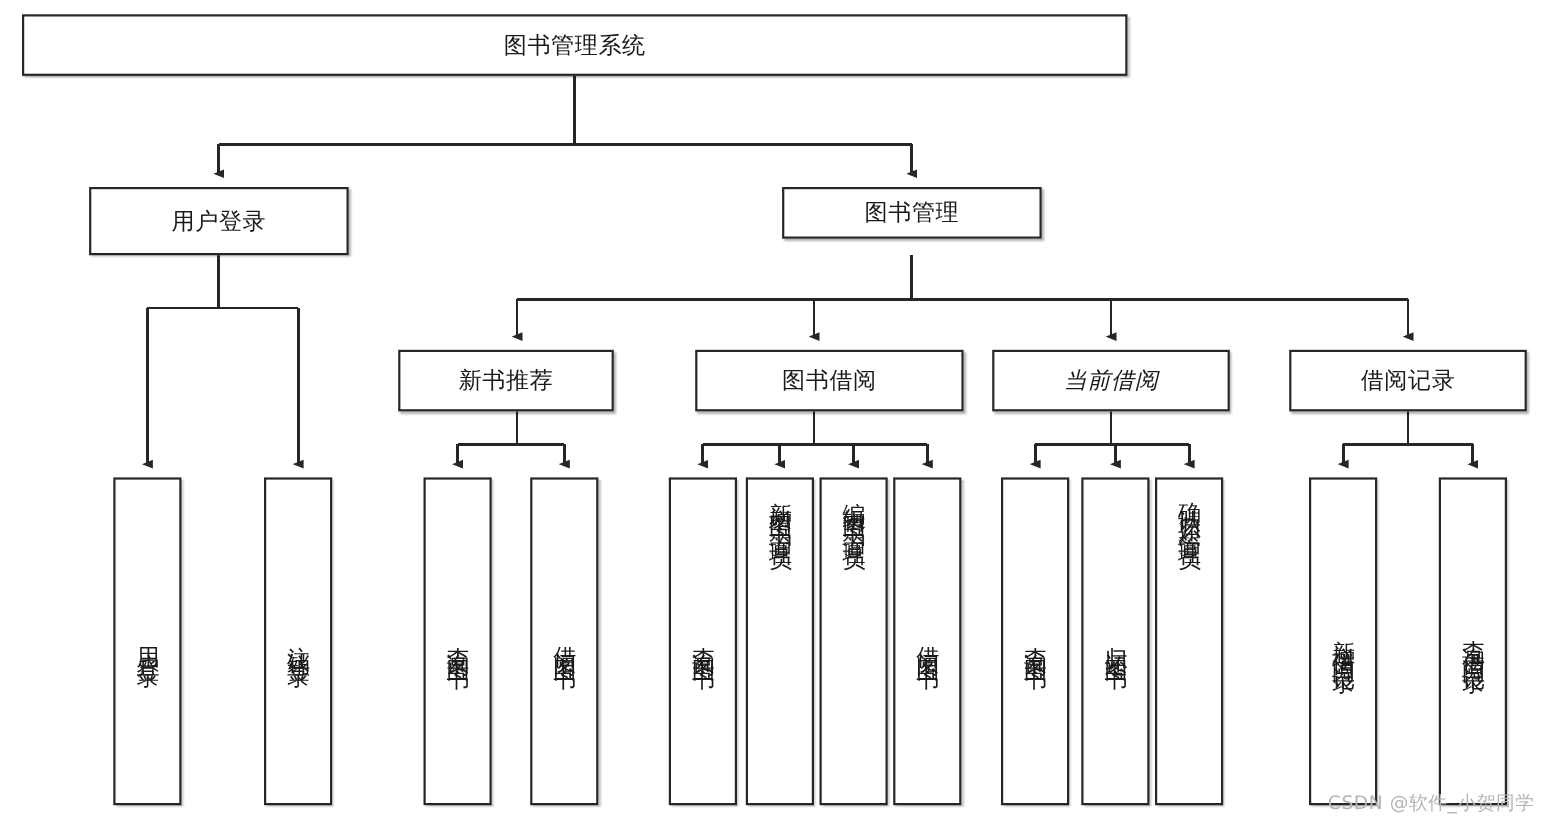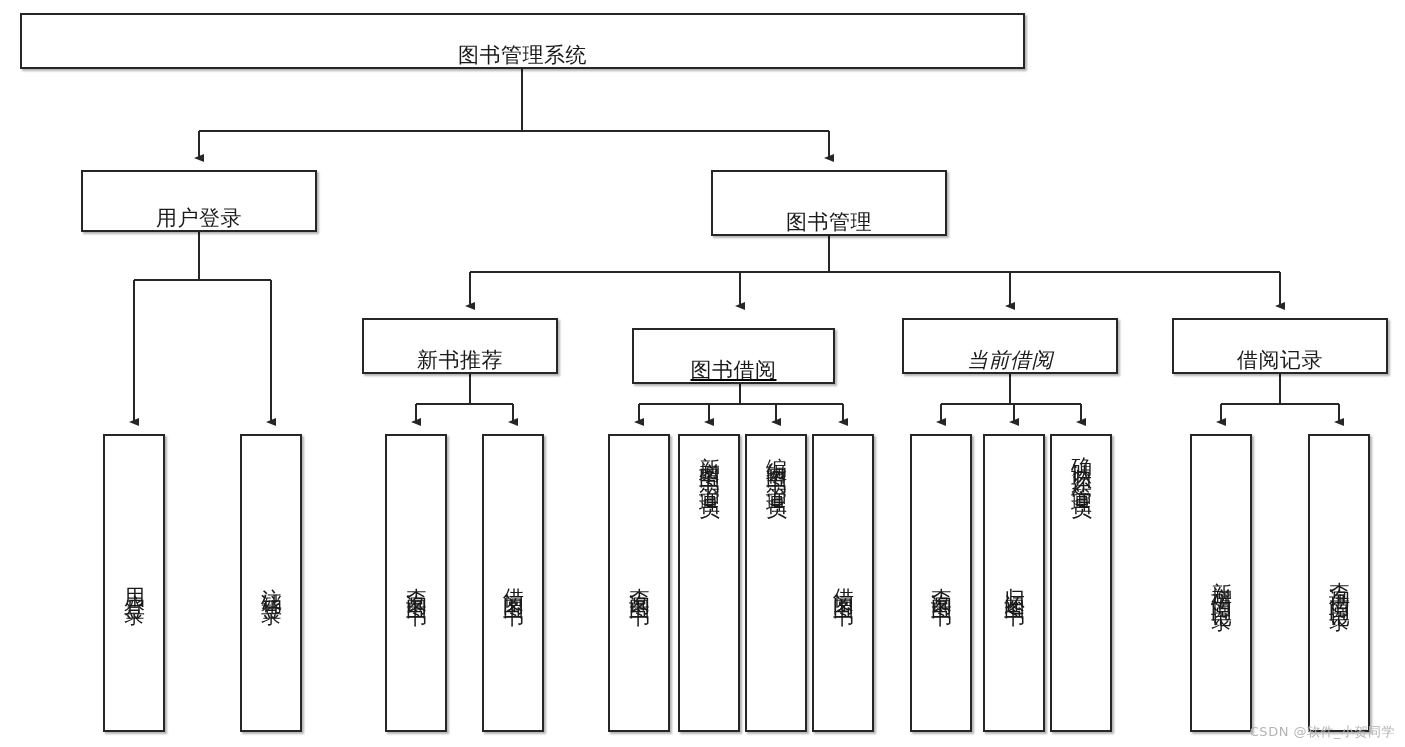--- a/index.html
+++ b/index.html
@@ -27,21 +27,21 @@
     width: 1405px;
     height: 747px;
   }
   .node {
     position: absolute;
     box-sizing: border-box;
     background: #ffffff;
     border: 2px solid #262626;
     box-shadow: 2px 2px 2px rgba(0,0,0,0.30);
     display: flex;
-    align-items: flex-end;
+    align-items: center;
     justify-content: center;
     z-index: 3;
   }
   .node-label {
     font-size: 21px;
     color: #1a1a1a;
     line-height: 1.15;
     white-space: nowrap;
     letter-spacing: 0.5px;
   }
@@ -64,21 +64,21 @@
     margin-bottom: auto;
   }
   .node.leaf.center {
     align-items: center;
     padding-top: 0;
   }
   .watermark {
     position: absolute;
     right: 10px;
     bottom: 6px;
-    font-size: 13px;
+    font-size: 17px;
     color: #b4b4b4;
     letter-spacing: 0.5px;
     z-index: 5;
     white-space: nowrap;
     font-family: "DejaVu Sans", "Liberation Sans", sans-serif;
   }
 </style>
 </head>
 <body>
 
@@ -134,28 +134,28 @@
     </g>
   </svg>
 
   <div class="node" id="node-root" style="left: 20px; top: 13px; width: 1005px; height: 56px;">
     <span class="node-label">图书管理系统</span>
   </div>
 
   <div class="node" id="node-l2-0" style="left: 81px; top: 170px; width: 236px; height: 62px;">
     <span class="node-label">用户登录</span>
   </div>
-  <div class="node" id="node-l2-1" style="left: 711px; top: 170px; width: 236px; height: 66px;">
+  <div class="node" id="node-l2-1" style="left: 711px; top: 170px; width: 236px; height: 47px;">
     <span class="node-label">图书管理</span>
   </div>
 
   <div class="node" id="node-l3-0" style="left: 362px; top: 318px; width: 196px; height: 56px;">
     <span class="node-label">新书推荐</span>
   </div>
-  <div class="node" id="node-l3-1" style="left: 632px; top: 328px; width: 203px; height: 56px; text-decoration: underline;">
+  <div class="node" id="node-l3-1" style="left: 632px; top: 318px; width: 244px; height: 56px;">
     <span class="node-label">图书借阅</span>
   </div>
   <div class="node" id="node-l3-2" style="left: 902px; top: 318px; width: 216px; height: 56px; font-style: italic;">
     <span class="node-label">当前借阅</span>
   </div>
   <div class="node" id="node-l3-3" style="left: 1172px; top: 318px; width: 216px; height: 56px; font-family: Liberation Serif, serif;">
     <span class="node-label">借阅记录</span>
   </div>
 
   <div class="node leaf center" id="node-leaf-0" style="left: 103px; top: 434px; width: 62px; height: 298px;">

